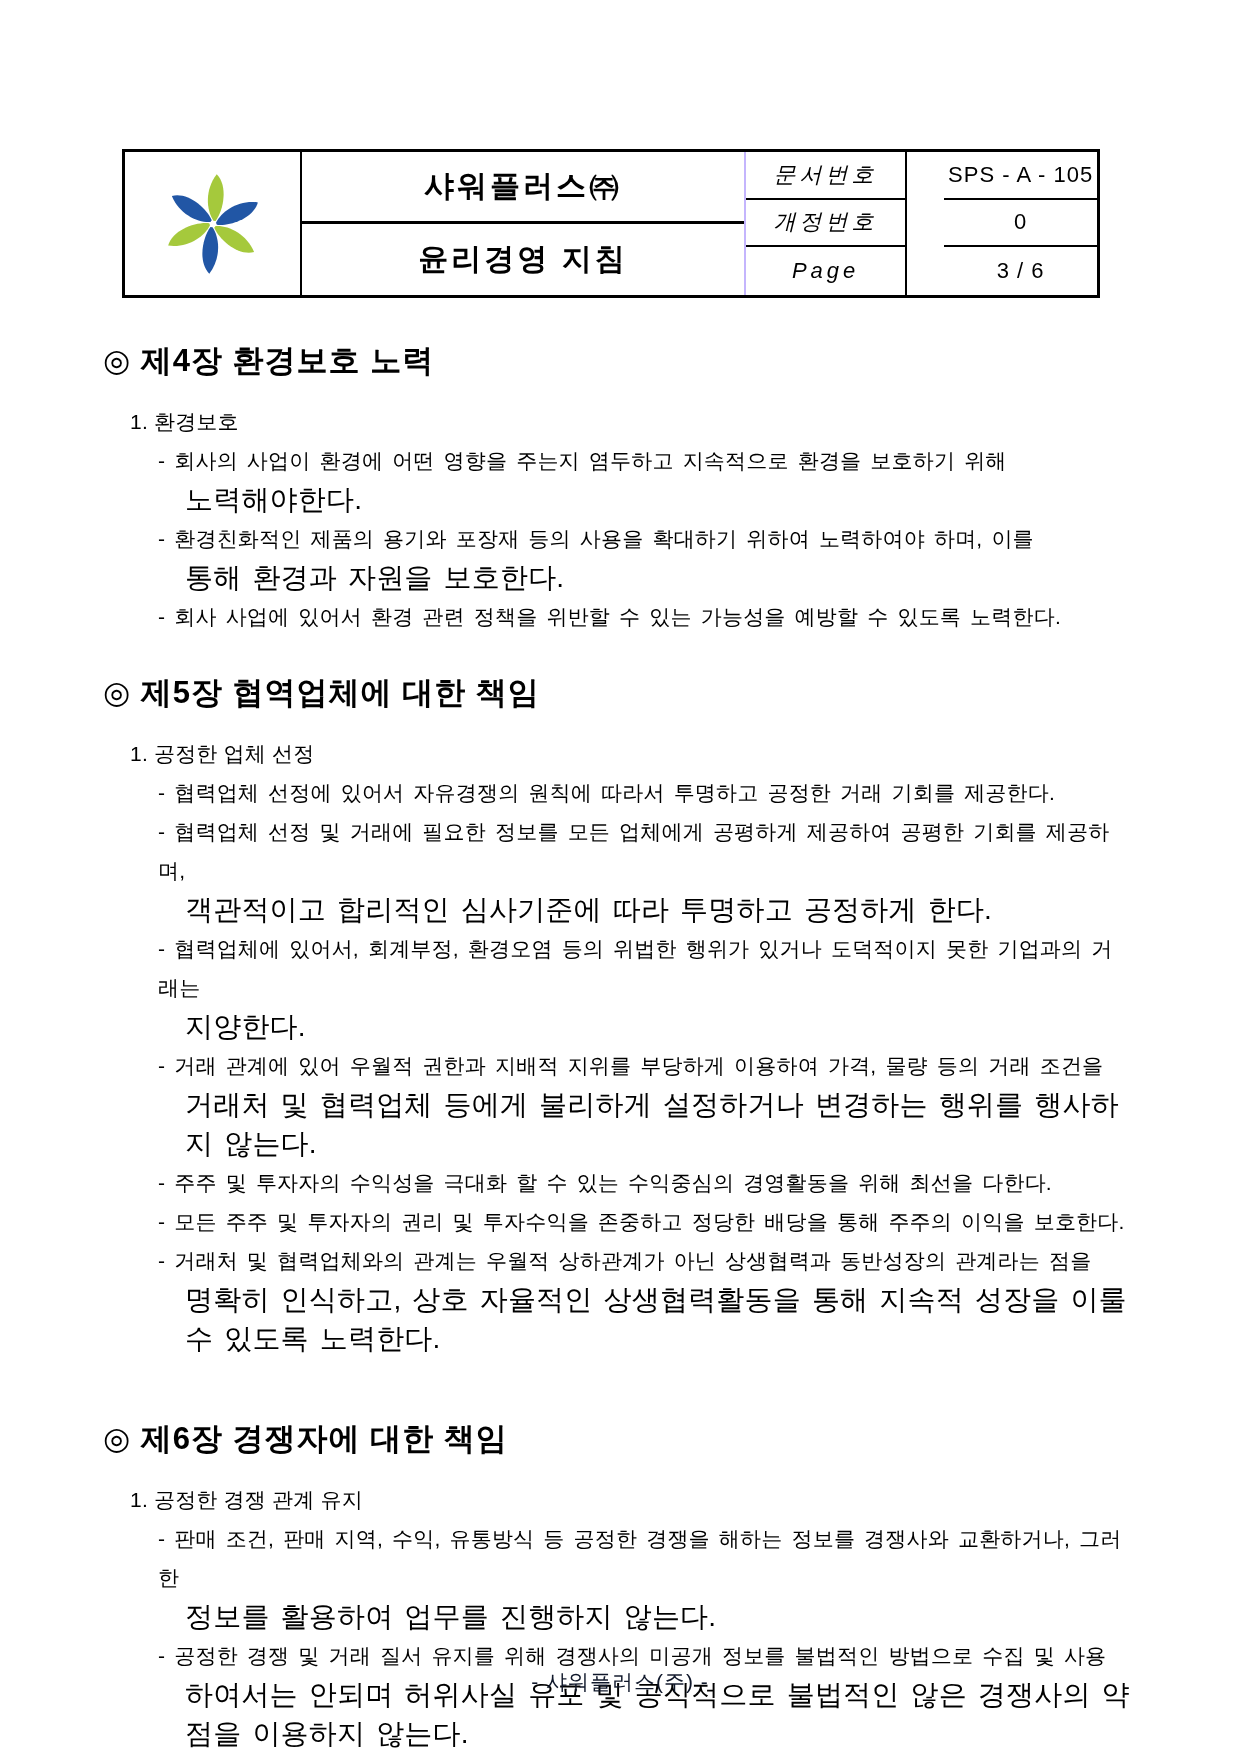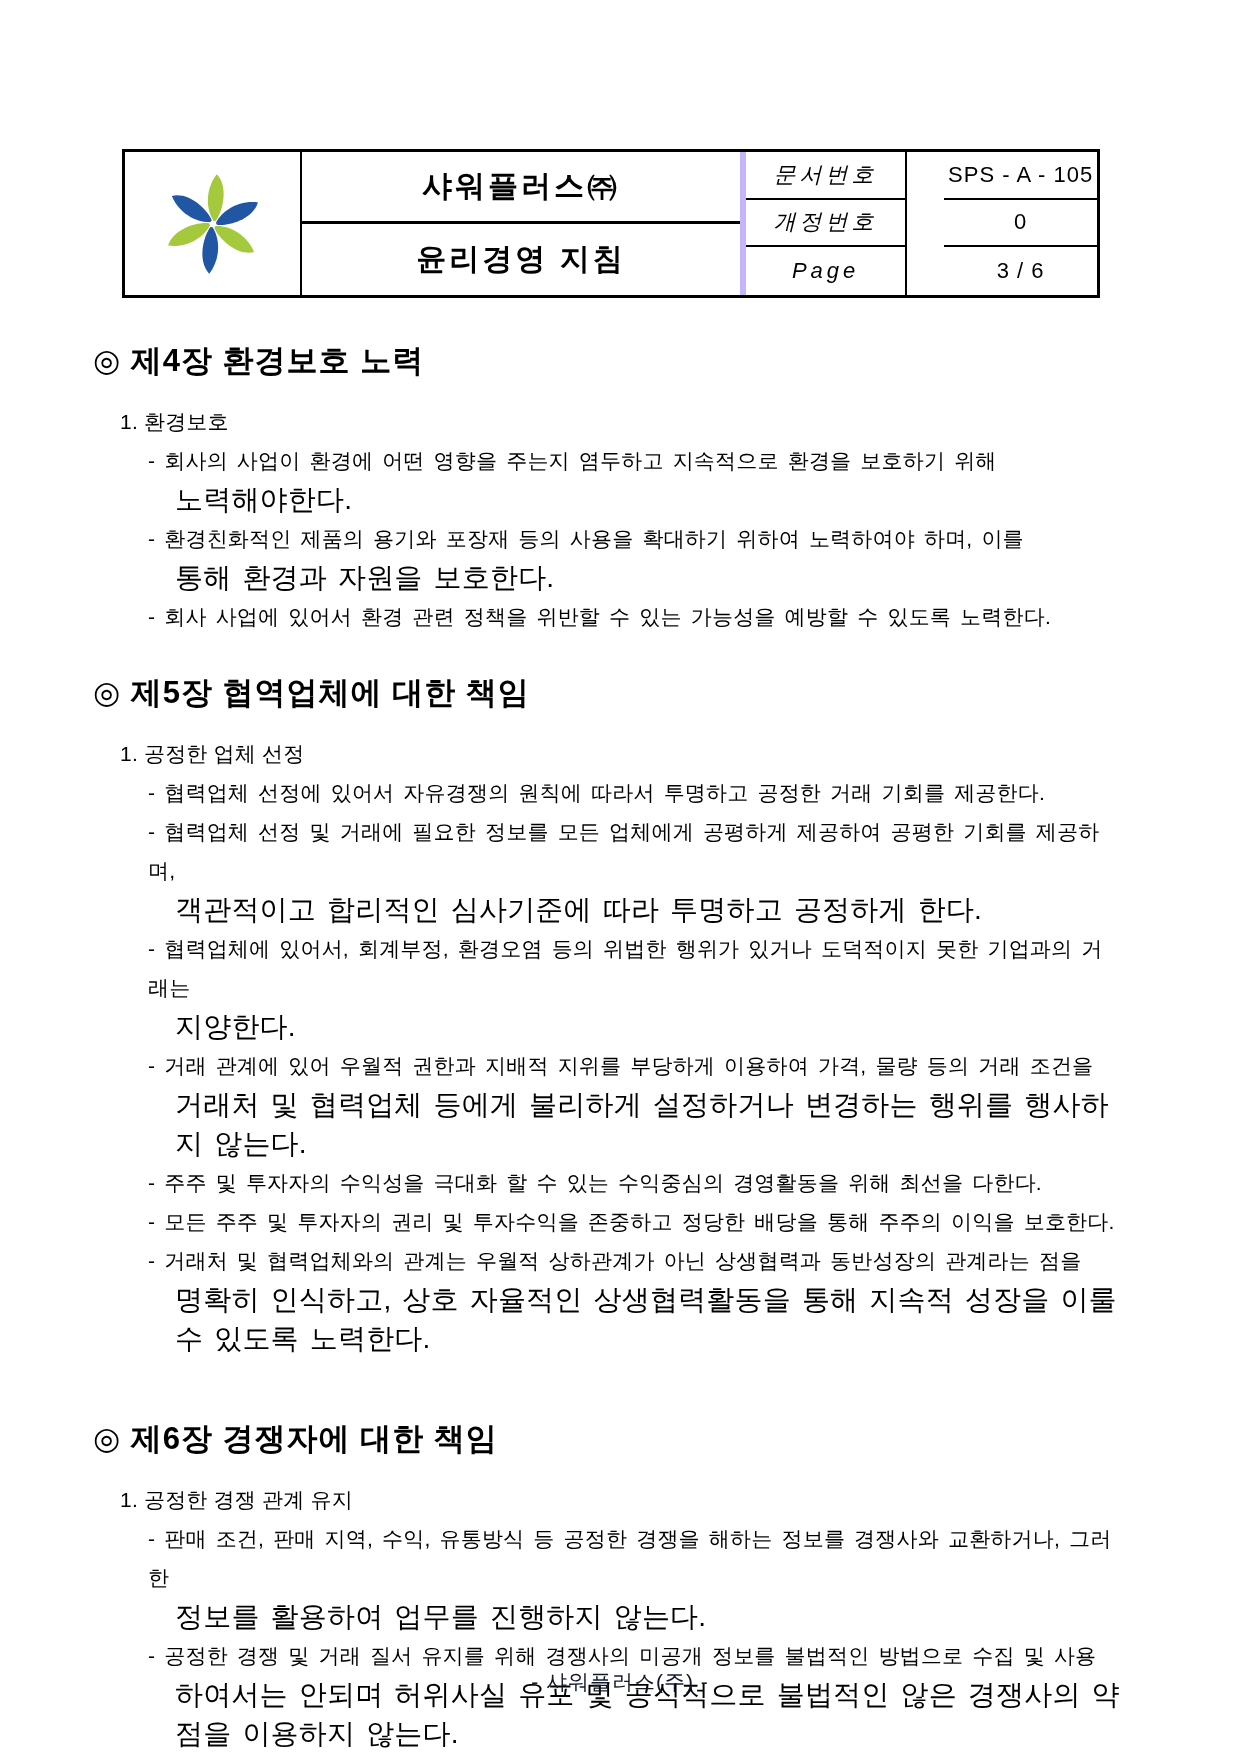--- a/index.html
+++ b/index.html
@@ -10,21 +10,21 @@
   
   .doc-table{
     position:absolute;left:122px;top:149px;width:978px;height:149px;
     border:3px solid #000;box-sizing:border-box;display:flex;background:#fff;
   }
   .logo-cell{
     width:177px;flex:0 0 177px;border-right:2px solid #000;box-sizing:border-box;
     display:flex;align-items:center;justify-content:center;
   }
   .title-cell{
-    width:444px;flex:0 0 444px;border-right:6px solid #c4b5fd;box-sizing:border-box;
+    width:444px;flex:0 0 444px;border-right:2px solid #c4b5fd;box-sizing:border-box;
     display:flex;flex-direction:column;
   }
   .company-row{
     height:50%;box-sizing:border-box;border-bottom:3px solid #000;
     display:flex;align-items:center;justify-content:center;
     font-size:30px;font-weight:bold;letter-spacing:3px;
   }
   .doctitle-row{
     height:50%;display:flex;align-items:center;justify-content:center;
     font-size:30px;font-weight:bold;letter-spacing:3px;
@@ -35,21 +35,21 @@
     display:flex;align-items:center;justify-content:center;
     font-size:22px;letter-spacing:4px;font-style:italic;
   }
   .meta-value{
     border-bottom:2px solid #000;box-sizing:border-box;
     display:flex;align-items:center;justify-content:center;
     font-size:22px;letter-spacing:1px;margin-left:37px;
   }
   .meta-label.last,.meta-value.last{border-bottom:none;}
   
-  .content{position:absolute;left:93px;top:342px;width:1030px;}
+  .content{position:absolute;left:103px;top:342px;width:1030px;}
   .sec-heading{
     font-size:31px;font-weight:bold;line-height:38px;margin:0 0 22px 0;letter-spacing:1px;
   }
   section + section .sec-heading{margin-top:38px;}
   section.gap-lg .sec-heading{margin-top:62px;}
   .item-title{font-size:21px;line-height:39px;padding-left:27px;letter-spacing:0.2px;}
   .point-line{font-size:21px;line-height:39px;padding-left:55px;letter-spacing:0.2px;word-spacing:3px;}
   .cont-line{font-size:28px;line-height:39px;padding-left:82px;letter-spacing:0.2px;word-spacing:3px;}
   
   .footer{

